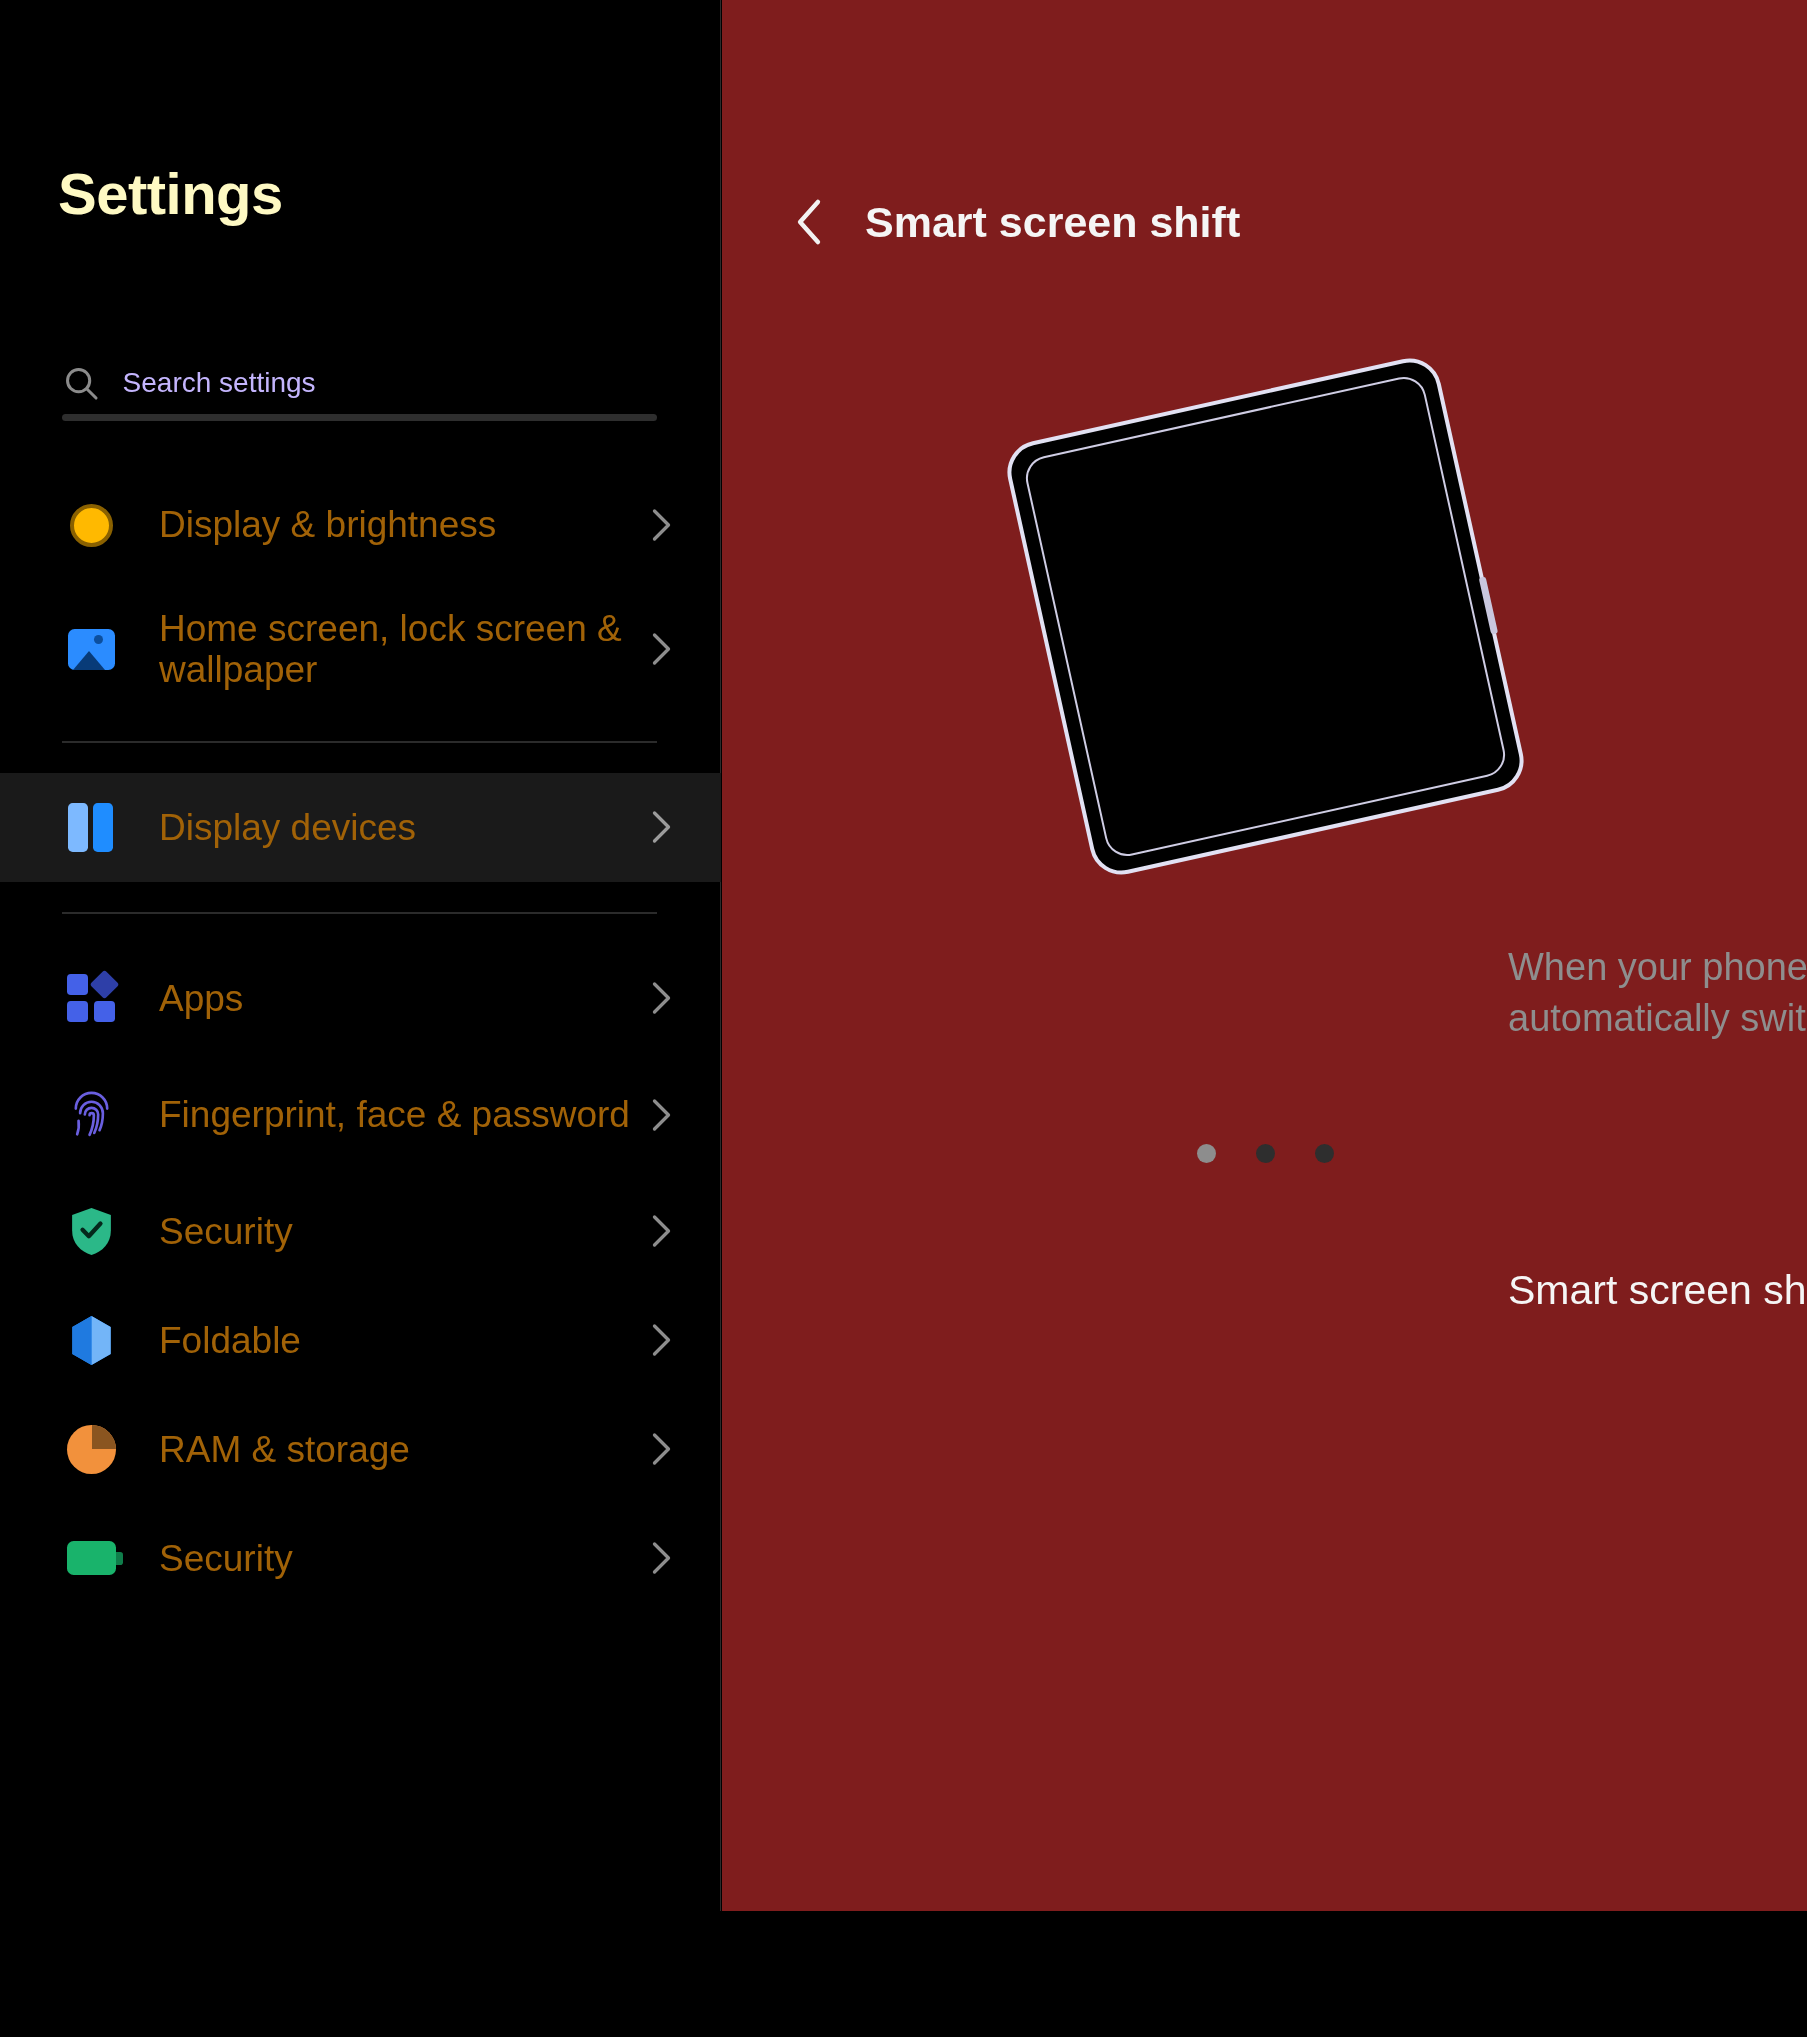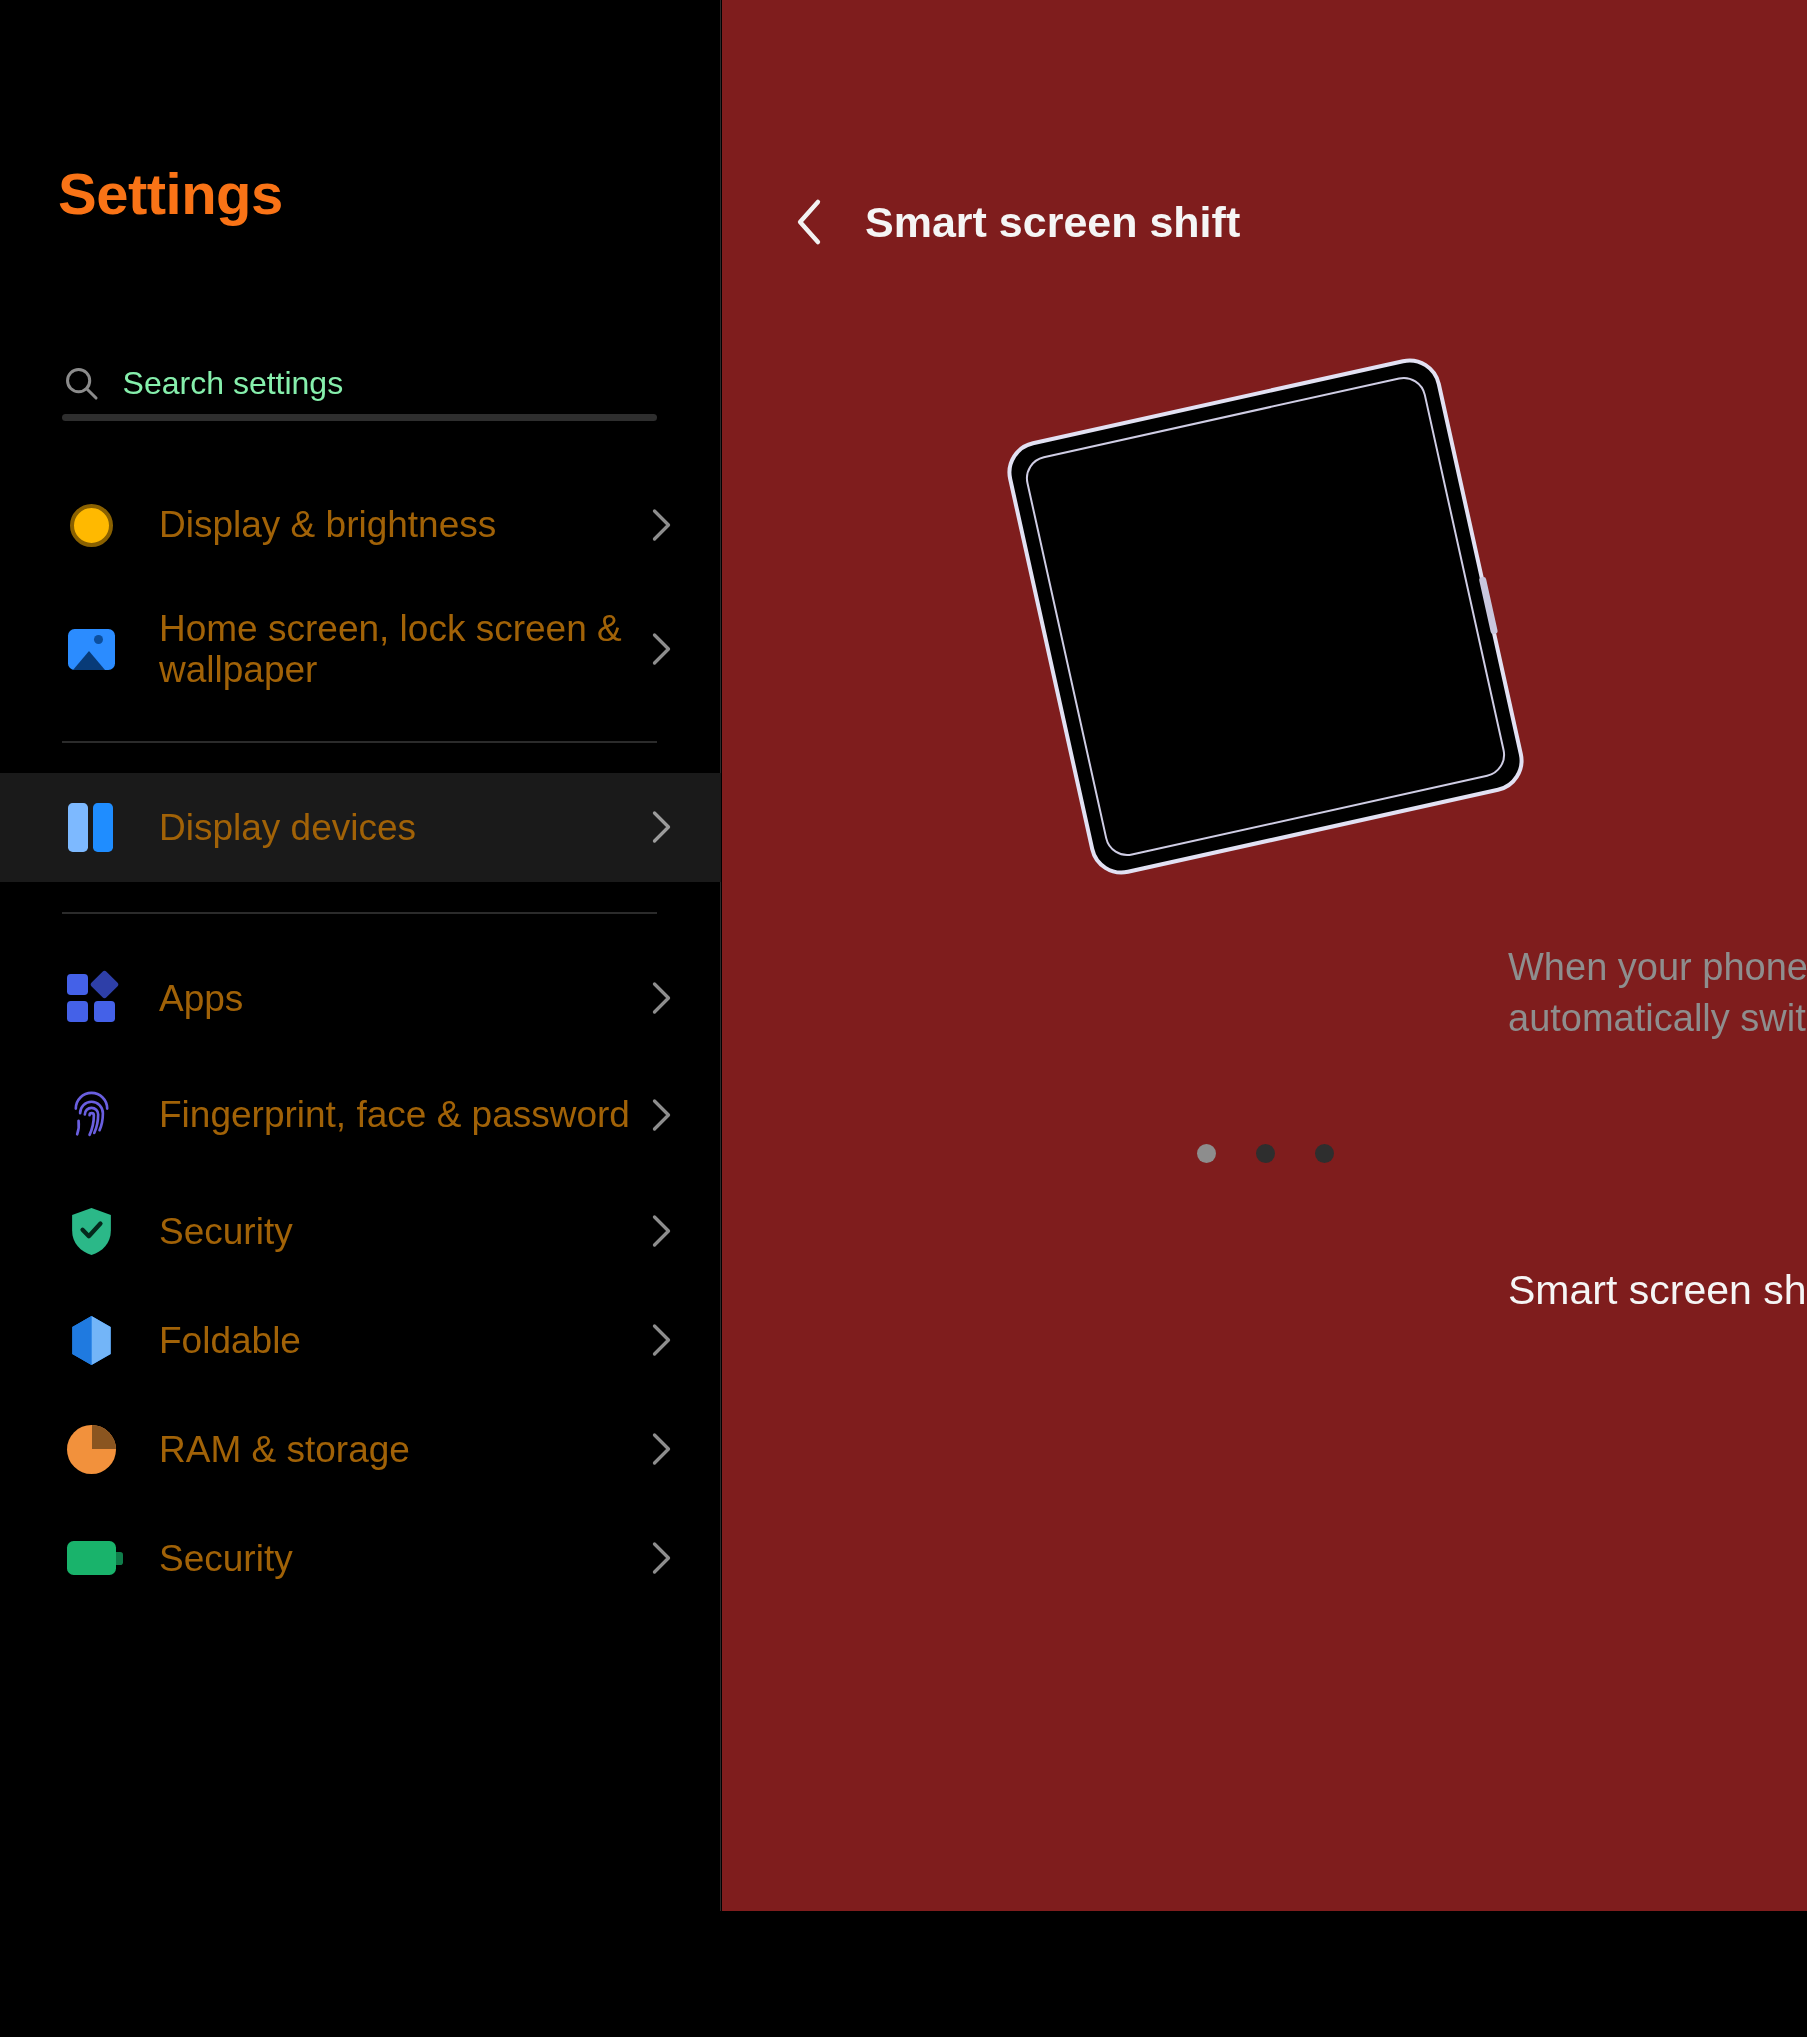--- a/index.html
+++ b/index.html
@@ -53,28 +53,28 @@
   .panes{ position:absolute; top:0; left:0; width:1808px; height:1911px; }
   .sidebar{
     position:absolute; left:0; top:0; width:721px; height:1911px;
     border-right:0.9px solid #2b2b2b; background:#000;
   }
   .detail{ position:absolute; left:722px; top:0; width:1086px; height:1911px; background:#7f1d1d; }
 
   
   .app-title{
     position:absolute; left:58px; top:160px;
-    font-size:58px; font-weight:700; color:#f97316; letter-spacing:-0.5px;
+    font-size:58px; font-weight:700; color:#fef9c3; letter-spacing:-0.5px;
   }
   .searchbox{
     position:absolute; left:62px; top:348px; width:595px; height:70px;
     display:flex; align-items:center; gap:22.6px;
   }
   .search-ico{ width:38px; height:38px; flex:0 0 auto; }
-  .search-ph{ font-size:32px; color:#86efac; }
+  .search-ph{ font-size:28px; color:#c4b5fd; }
   .search-underline{
     position:absolute; left:62px; top:414px; width:595px; height:6.6px;
     background:#2e2e2e; border-radius:3.8px;
   }
 
   .menu{ position:absolute; left:0; top:463px; width:721px; }
   .row{
     position:relative; display:flex; align-items:center;
     height:109px; padding:0 0 0 66px; cursor:default;
   }

